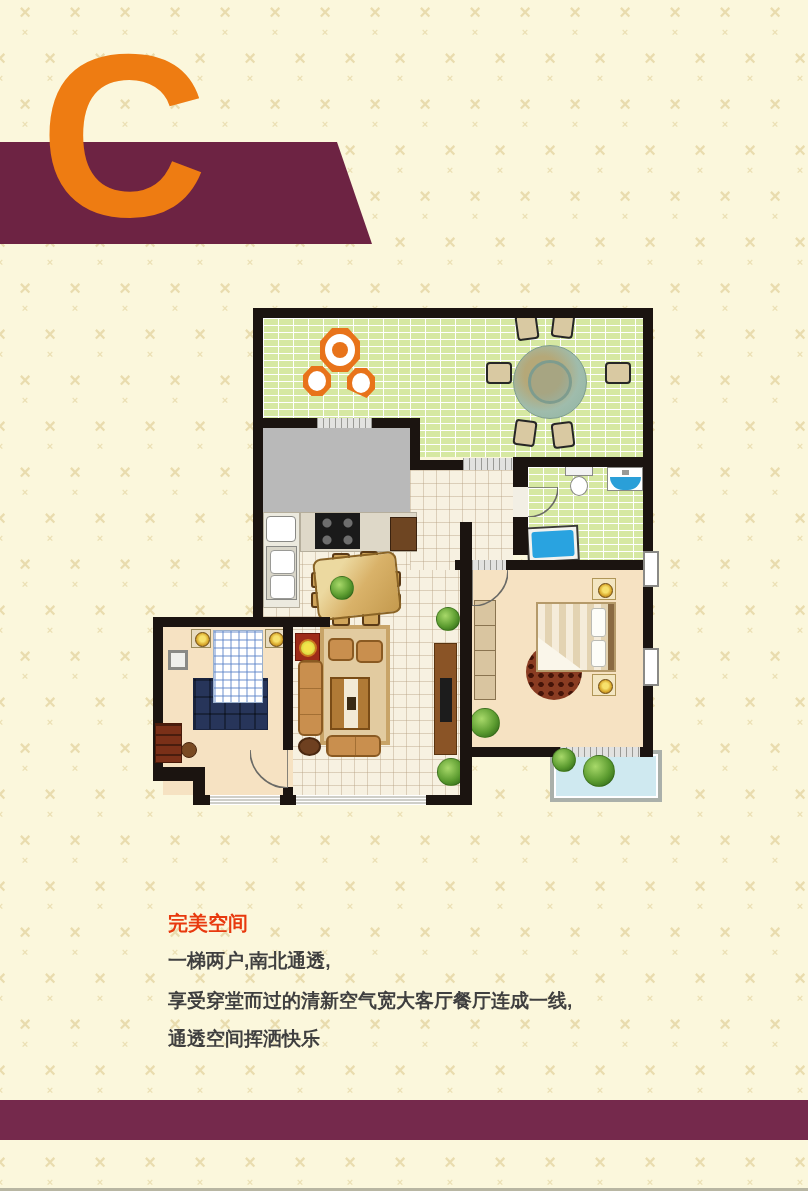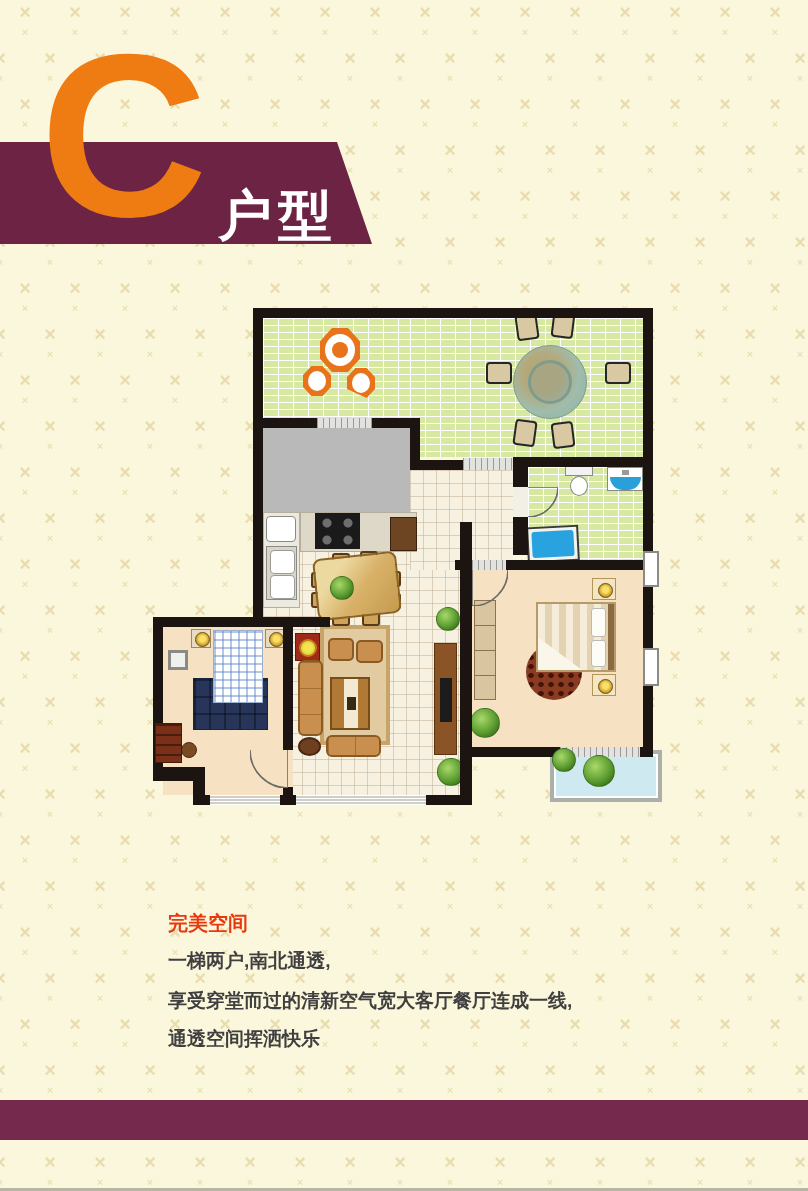--- a/index.html
+++ b/index.html
@@ -1374,21 +1374,20 @@
           <i>×</i>
           <i class="s">×</i>
         </span><span class="pc">
           <i>×</i>
           <i class="s">×</i>
         </span></div>
     </div>
 
   <div id="banner"></div>
   <div id="bigC">C</div>
-  <div id="unitlabel">户型</div>
 
   <div id="plan">
 
     <div class="brick" style="left:110px;top:13px;width:147px;height:100px;"></div>
     <div class="brick" style="left:257px;top:13px;width:233px;height:139px;"></div>
     <div class="brick" style="left:375px;top:162px;width:115px;height:93px;"></div>
     <div class="abs" style="left:110px;top:123px;width:147px;height:84px;background:#b9b9b9;z-index:1;"></div>
     <div class="tile" style="left:110px;top:207px;width:197px;height:283px;"></div>
     <div class="tile" style="left:257px;top:165px;width:103px;height:100px;"></div>
     <div class="peach" style="left:319px;top:265px;width:171px;height:177px;"></div>

